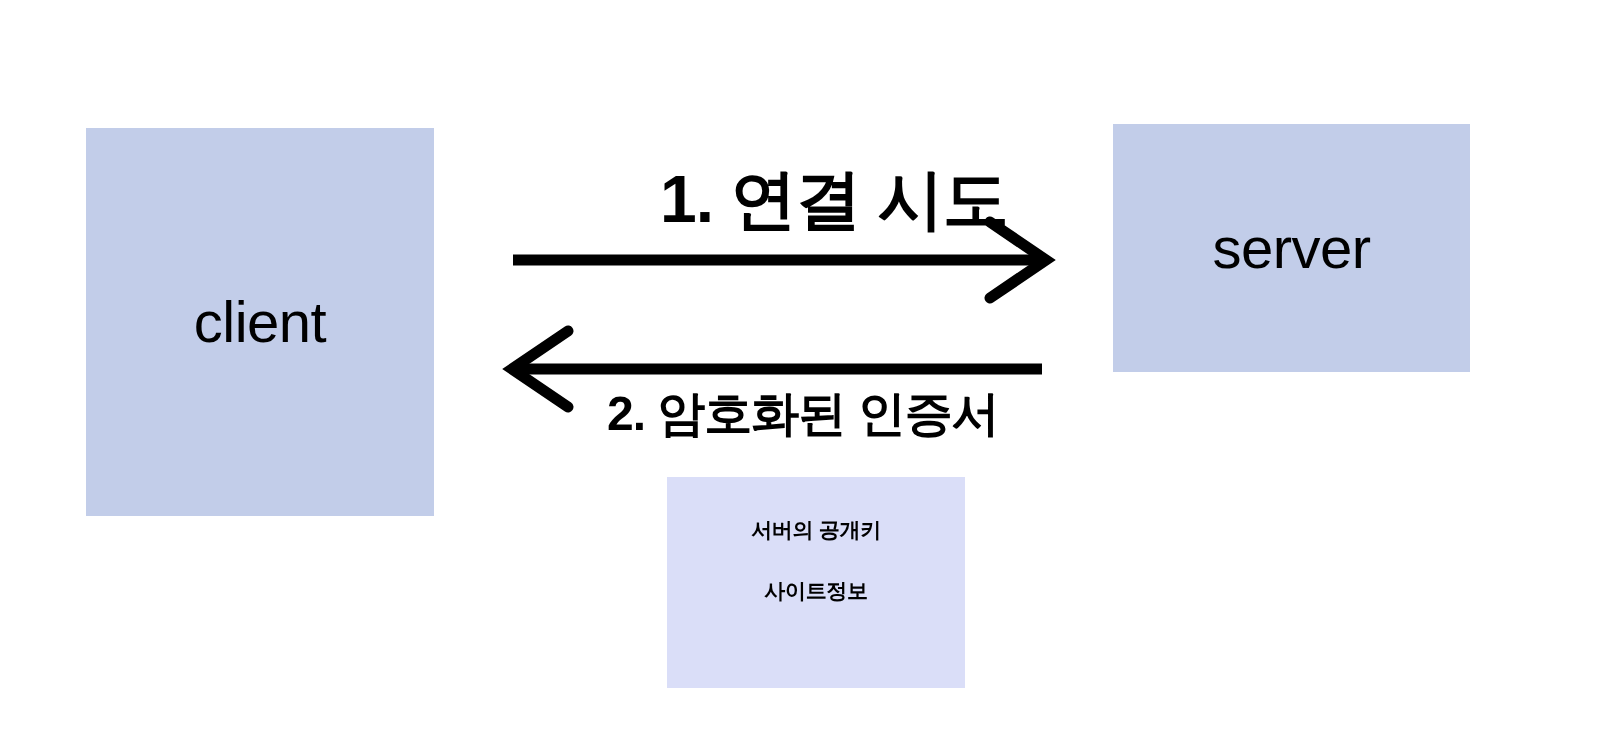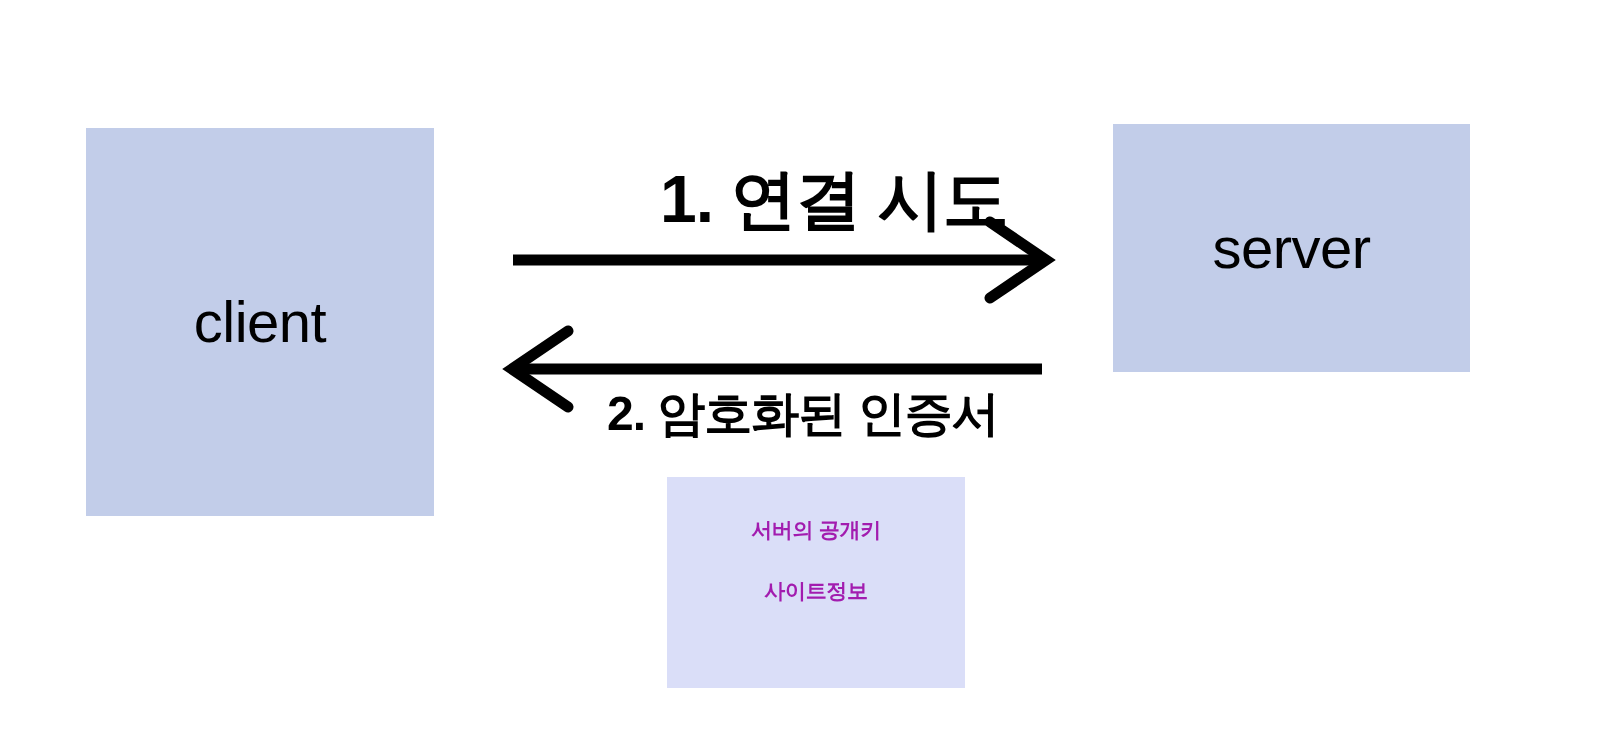--- a/index.html
+++ b/index.html
@@ -50,21 +50,21 @@
     flex-direction: column;
     align-items: center;
     justify-content: flex-start;
     padding-top: 42px;
     box-sizing: border-box;
   }
   .info-line {
     font-family: "Liberation Sans", "DejaVu Sans", sans-serif;
     font-size: 21px;
     font-weight: 700;
-    color: #a21caf;
+    color: #000000;
     line-height: 1;
     letter-spacing: -0.3px;
   }
   #info-line-1 { margin-bottom: 40px; }
 
   
   #arrow-layer {
     position: absolute;
     left: 0;
     top: 0;

